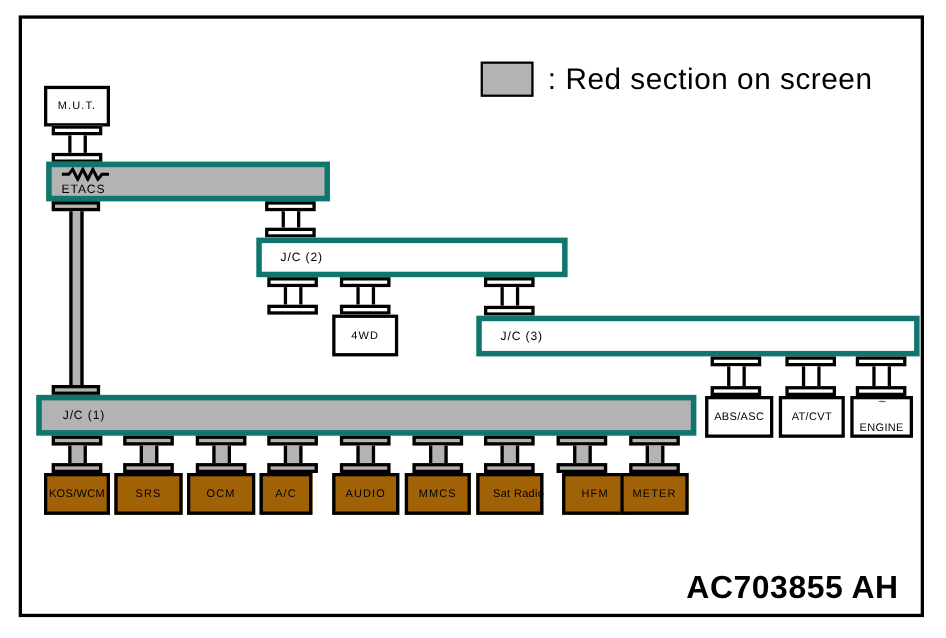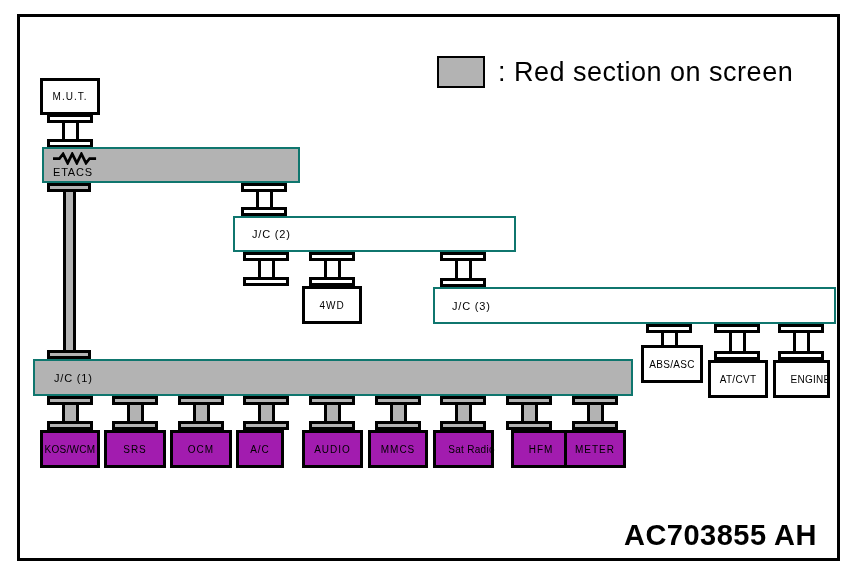--- a/index.html
+++ b/index.html
@@ -22,26 +22,26 @@
               border-right:3px solid #000;box-sizing:border-box;}
   .conn.gray .bar,.conn.gray .stem{background:#b3b3b3;}
   .conn.narrow{width:44px;}
   .conn.narrow .bar{width:44px;}
   .conn.narrow .stem{width:13px;}
 
   
   .node{position:absolute;background:#fff;border:3px solid #000;box-sizing:border-box;
         display:flex;align-items:center;justify-content:center;text-align:center;
         font-size:10px;letter-spacing:1px;white-space:nowrap;}
-  .node.gray{background:#a21caf;}
+  .node.gray{background:#a16207;}
   .node.f10{font-size:10px;letter-spacing:0.3px;}
-  .node.col{flex-direction:row;gap:18px;padding-top:1px;}
-
-  
-  .bus{position:absolute;background:#fff;border:2px solid #0f766e;box-sizing:border-box;
+  .node.col{flex-direction:column;gap:18px;padding-top:1px;}
+
+  
+  .bus{position:absolute;background:#fff;border:5px solid #0f766e;box-sizing:border-box;
        display:flex;align-items:center;padding-left:17px;font-size:11px;letter-spacing:0.8px;}
   .bus.gray{background:#b3b3b3;}
   .bus.stack{flex-direction:column;align-items:flex-start;justify-content:center;
              padding-left:9px;gap:1px;}
 
   .resistor{display:block;}
 
   .code{position:absolute;top:519px;left:0;width:817px;text-align:right;
         font-size:29px;font-weight:bold;letter-spacing:0.5px;white-space:nowrap;}
 </style>
@@ -122,21 +122,21 @@
     <div class="bar"></div>
       <div class="stem"></div>
       <div class="bar"></div>
   </div>
   <div class="conn" style="left:778px;top:324px;height:36px;">
     <div class="bar"></div>
       <div class="stem"></div>
       <div class="bar"></div>
   </div>
 
-  <div class="node f10" style="left:641px;top:345px;width:62px;height:38px;">
+  <div class="node f10" style="left:641px;top:360px;width:62px;height:38px;">
     <span>ABS/ASC</span>
   </div>
   <div class="node f10" style="left:708px;top:360px;width:60px;height:38px;">
     <span>AT/CVT</span>
   </div>
   <div class="node f10 col" style="left:773px;top:360px;width:57px;height:38px;">
     <svg class="resistor" width="36" height="10" viewBox="0 0 48 14">
       <path d="M0 7 H7 L11 2 L16 12 L21 2 L26 12 L31 2 L36 12 L40 7 H47" fill="none" stroke="#000" stroke-width="3.5"></path>
     </svg>
     <span>ENGINE</span>

